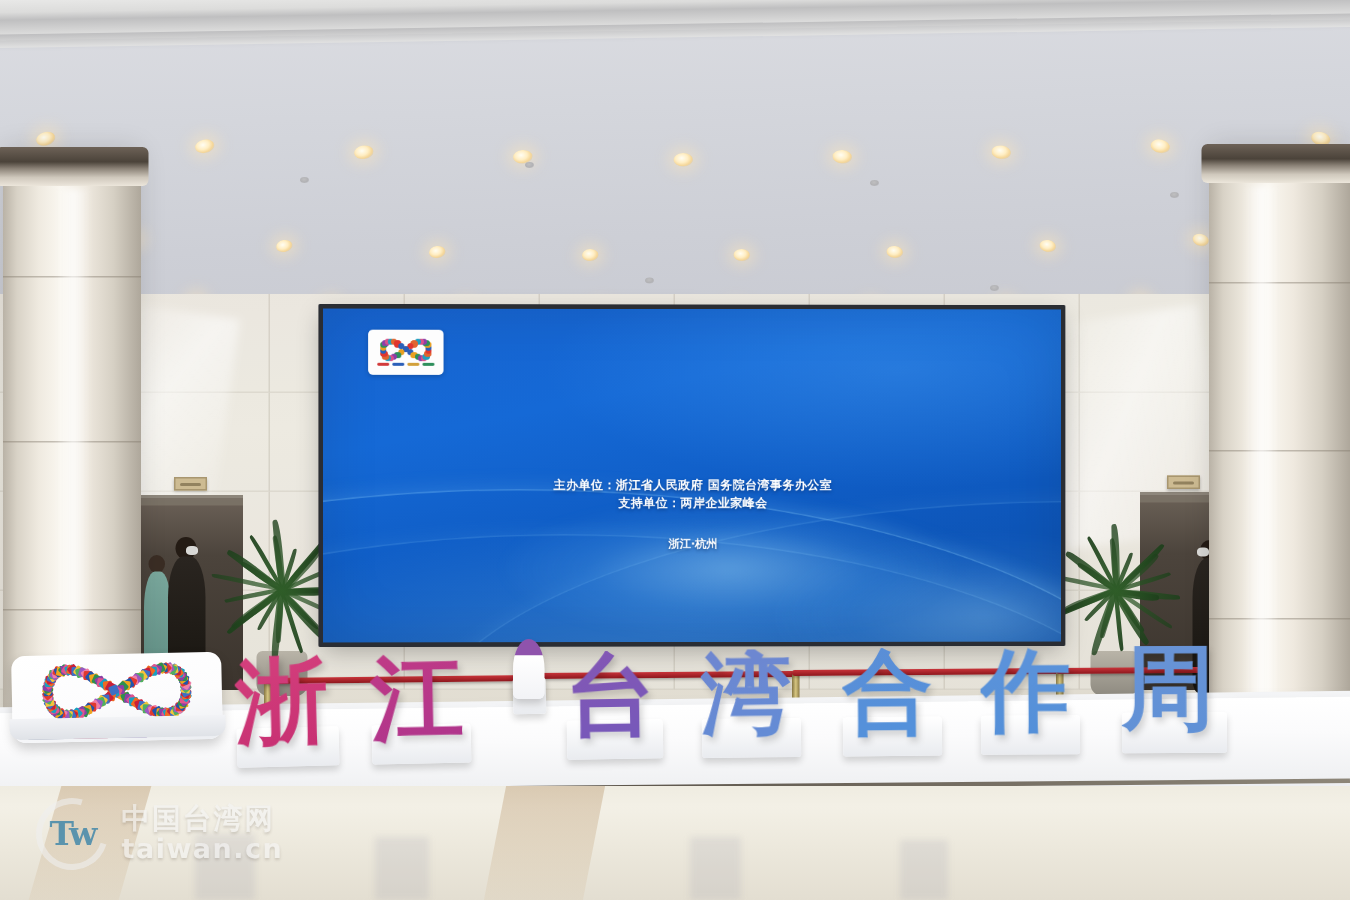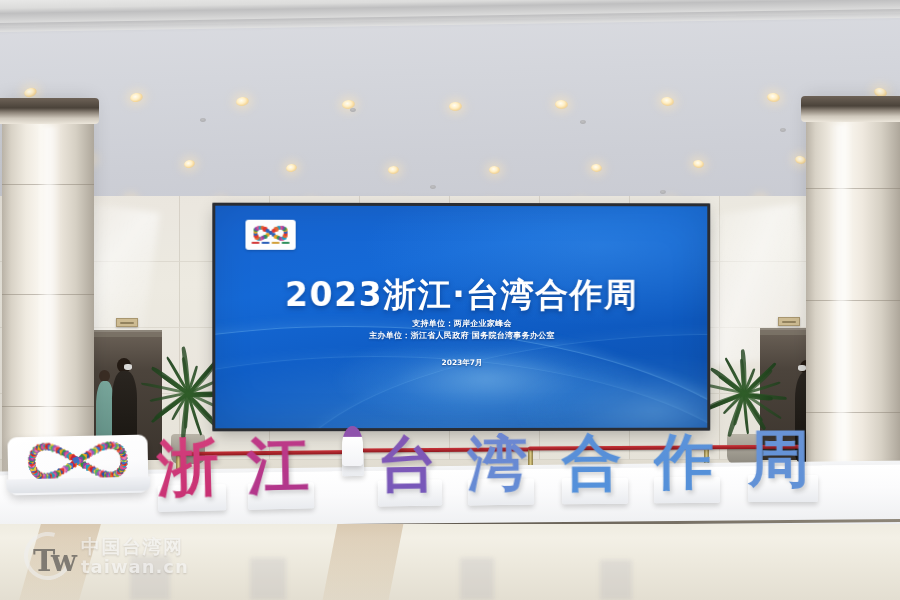--- a/index.html
+++ b/index.html
@@ -274,21 +274,21 @@
   }
   .wm-mark { position:relative; width:52px; height:52px; flex:none; }
   .wm-ring {
     position:absolute; inset:2px; border-radius:50%;
     border:4px solid #efefef; border-right-color:transparent;
     transform:rotate(-28deg);
   }
   .wm-tw {
     position:absolute; left:11px; top:13px;
     font-family:"DejaVu Serif","Liberation Serif",serif;
-    font-weight:bold; font-size:30px; color:#404040; letter-spacing:-1px;
+    font-weight:bold; font-size:22px; color:#0369a1; letter-spacing:-1px;
   }
   .wm-text { display:flex; flex-direction:column; line-height:1.08; }
   .wm-cn {
     font-family:"DejaVu Sans","Liberation Sans",sans-serif;
     font-size:19px; font-weight:bold; color:#f4f4f4; letter-spacing:1.5px;
     text-shadow:0 1px 2px rgba(80,70,60,.35);
   }
   .wm-en {
     font-family:"DejaVu Sans","Liberation Sans",sans-serif;
     font-size:18px; font-weight:bold; color:#f6f6f6; letter-spacing:1px;
@@ -529,29 +529,28 @@
           </div>
         <div class="logo-card-text">
           <i style="background:#d23b3b;"></i>
           <i style="background:#2b5fb8;"></i>
           <i style="background:#d2a03b;"></i>
           <i style="background:#2f8f5c;"></i>
         </div>
       </div>
 
 
-      <div class="screen-title">2023浙江·台湾合作周</div>
 
       <div class="screen-orgs">
+        <div>主办单位：浙江省人民政府    国务院台湾事务办公室</div>
         <div>支持单位：两岸企业家峰会</div>
-        <div>主办单位：浙江省人民政府    国务院台湾事务办公室</div>
       </div>
 
       <div class="screen-place">
-        <div>2023年7月</div>
+        <div>浙江·杭州</div>
       </div>
     </div>
     <div class="screen-frame"></div>
   </div>
 
   <div class="ropepost" style="left:176px;top:452px;height:24px;"></div>
   <div class="rope" style="left:176px;top:451px;width:180px;transform:rotate(-0.6deg);"></div>
   <div class="ropepost" style="left:354px;top:449px;height:24px;"></div>
   <div class="rope" style="left:354px;top:448px;width:176px;transform:rotate(-0.4deg);"></div>
   <div class="ropepost" style="left:528px;top:447px;height:24px;"></div>

